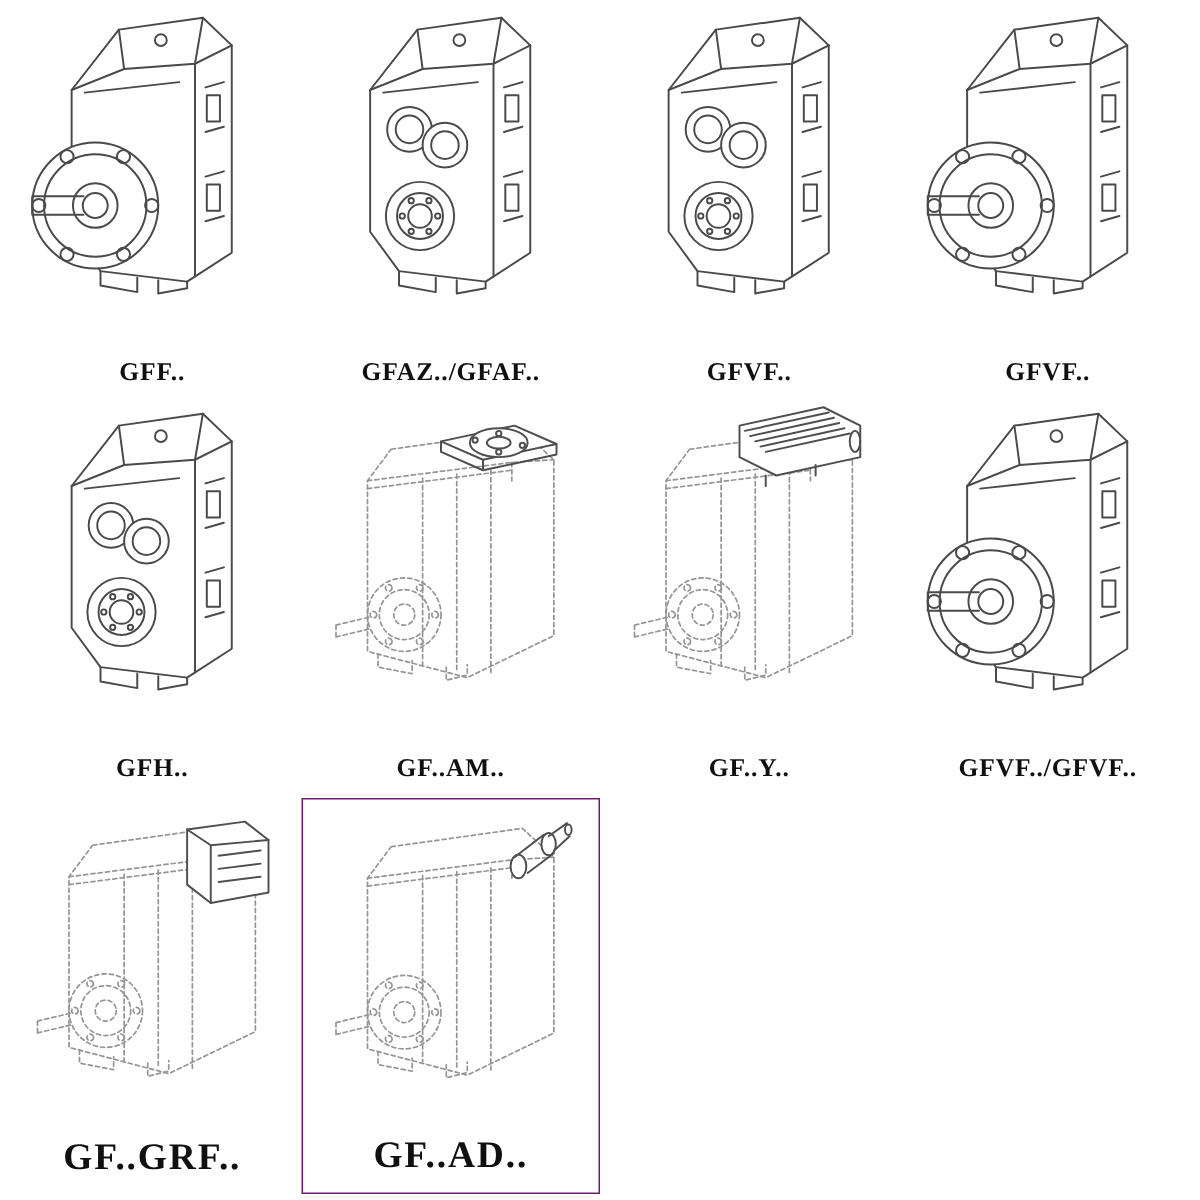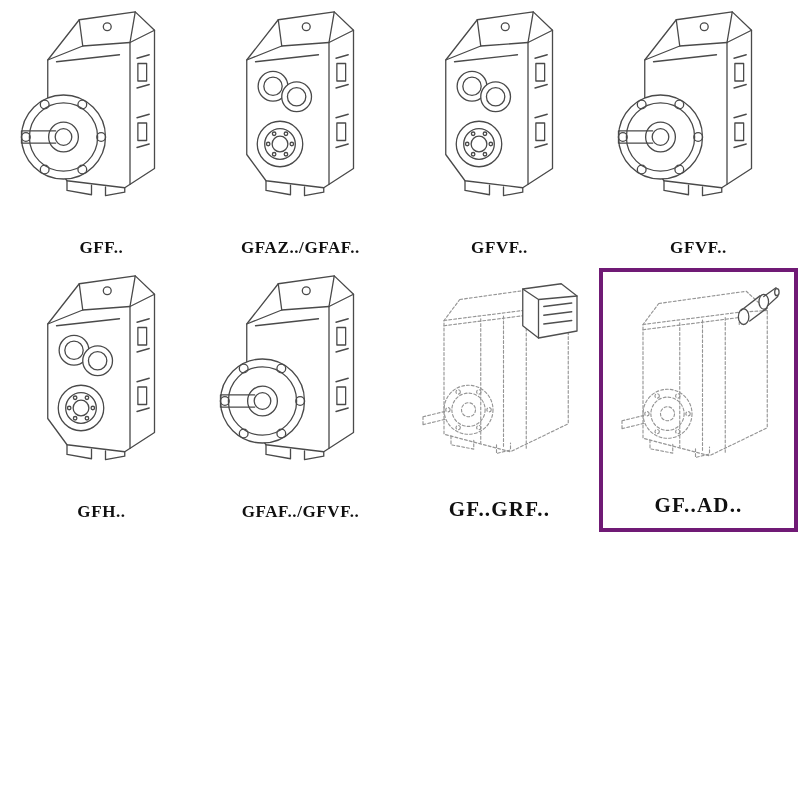--- a/index.html
+++ b/index.html
@@ -16,21 +16,21 @@
     grid-template-rows: repeat(3, 1fr);
     padding: 4px 2px;
   }
   .cell {
     display: flex;
     flex-direction: column;
     align-items: center;
     justify-content: space-between;
     padding-bottom: 10px;
   }
-  .cell.boxed { border: 4px solid #701a75; }
+  .cell.boxed { border: 1px solid #701a75; }
   .art { width: 184px; height: 210px; display: block; }
   svg.art {
     stroke: #4a4a4a;
     fill: none;
     stroke-width: 1.5;
     stroke-linejoin: round;
     stroke-linecap: round;
   }
   svg.art.dashed {
     stroke: #959595;
@@ -43,21 +43,21 @@
     stroke-dasharray: none;
   }
   .label {
     font-weight: bold;
     font-size: 17px;
     letter-spacing: 0.6px;
     color: #101010;
     margin-top: 2px;
     white-space: nowrap;
   }
-  .label.lg { font-size: 21px; letter-spacing: 1.2px; }
+  .label.lg { font-size: 25px; letter-spacing: 1.2px; }
 </style>
 </head>
 <body>
 
 <svg width="0" height="0" style="position:absolute" aria-hidden="true">
   <defs>
 
     <symbol id="housing" viewBox="0 0 200 240">
       <path d="M38 64 L74 18 L138 9 L160 30 L160 188 L126 210 L60 202 L38 172 Z" fill="#fff"></path>
       <path d="M38 64 L78 48 L132 44 L160 30"></path>
@@ -189,28 +189,42 @@
 
   <figure class="cell">
     <svg class="art" viewBox="0 0 200 240">
       <use href="#housing" class="body"></use>
         <use href="#bores" class="face"></use>
     </svg>
     <figcaption class="label">GFH..</figcaption>
   </figure>
 
 
-
+  <figure class="cell">
+    <svg class="art dashed" viewBox="0 0 200 240">
+      <use href="#housing2" class="body"></use>
+        <use href="#topflange" class="attach"></use>
+    </svg>
+    <figcaption class="label">GF..AM..</figcaption>
+  </figure>
+
+  <figure class="cell">
+    <svg class="art dashed" viewBox="0 0 200 240">
+      <use href="#housing2" class="body"></use>
+        <use href="#motor" class="attach"></use>
+    </svg>
+    <figcaption class="label">GF..Y..</figcaption>
+  </figure>
 
   <figure class="cell">
     <svg class="art" viewBox="0 0 200 240">
       <use href="#housing" class="body"></use>
         <use href="#flange" class="face"></use>
     </svg>
-    <figcaption class="label">GFAF../GFVF..</figcaption>
+    <figcaption class="label">GFVF../GFVF..</figcaption>
   </figure>
 
 
   <figure class="cell">
     <svg class="art dashed" viewBox="0 0 200 240">
       <use href="#housing2" class="body"></use>
         <use href="#sidebox" class="attach"></use>
     </svg>
     <figcaption class="label lg">GF..GRF..</figcaption>
   </figure>

